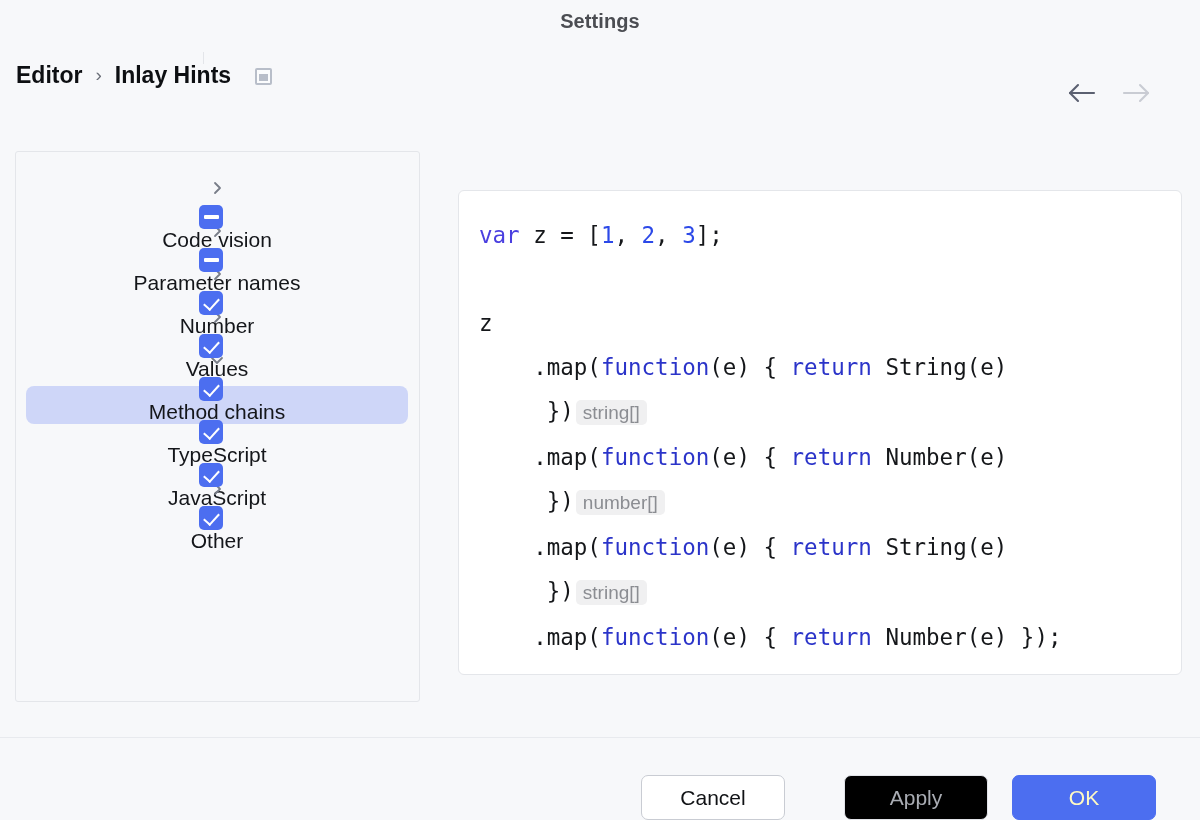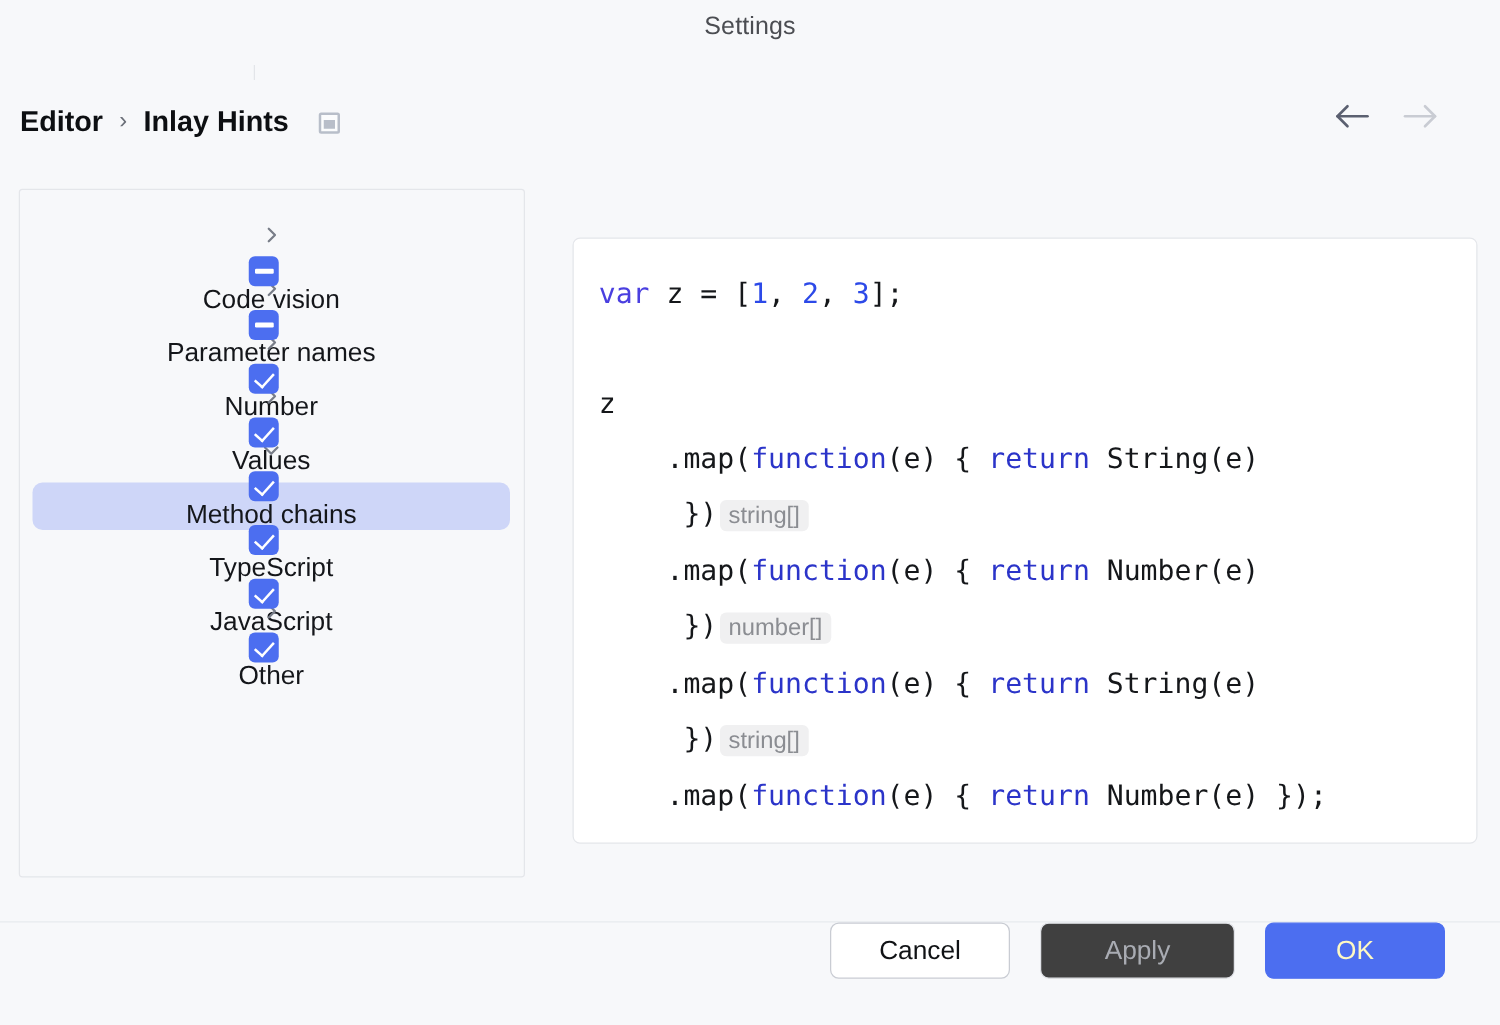--- a/index.html
+++ b/index.html
@@ -10,28 +10,28 @@
     font-family: "Liberation Sans", sans-serif;
     color: #1b1d21;
     overflow: hidden;
     position: relative;
   }
 
   
   .dialog-title {
     position: absolute; top: 10px; left: 0; width: 1200px;
     text-align: center;
-    font-size: 20px; font-weight: normal;
+    font-size: 20px; font-weight: bold;
     color: #4b4d52;
     letter-spacing: .1px;
   }
 
   
   .breadcrumb {
-    position: absolute; top: 80px; left: 16px;
+    position: absolute; top: 58px; left: 16px;
     display: flex; align-items: center; gap: 12px;
     height: 34px;
   }
   .crumb-root {
     font-size: 23px; font-weight: bold; color: #0d0f12;
   }
   .crumb-sep { font-size: 19px; color: #6b6f78; padding: 0 1px; }
   .crumb-leaf { font-size: 23px; font-weight: bold; color: #0d0f12; }
   .crumb-icon {
     width: 17px; height: 17px; margin-left: 12px; margin-top: 3px;
@@ -127,38 +127,38 @@
   .code-blank { height: 44px; }
 
   
   .footer-sep {
     position: absolute; left: 0; top: 737px;
     width: 1200px; height: 1px; background: #e8eaee;
   }
   .footer {
     position: absolute; left: 0; top: 738px;
     width: 1200px; height: 82px;
-    display: flex; align-items: flex-start; justify-content: flex-end;
+    display: flex; align-items: flex-end; justify-content: flex-end;
     gap: 24px; padding-right: 44px;
   }
   .btn {
     font-family: "Liberation Sans", sans-serif;
     font-size: 21px;
     border-radius: 7px;
     height: 45px;
     display: flex; align-items: center; justify-content: center;
     cursor: default;
   }
   .btn-cancel {
     width: 144px; background: #ffffff;
     border: 1px solid #c9ccd3; color: #101215;
   }
   .btn-apply {
-    width: 156px; background: #404040;
-    border: 1px solid #e1e3e8; color: #a9acb3;
+    width: 144px; background: #000000;
+    border: 1px solid #e1e3e8; color: #a9acb3; margin-left: 35px;
   }
   .btn-ok {
     width: 144px; background: #4c6ef0;
     border: 1px solid #4c6ef0; color: #fef9c3;
   }
 </style>
 </head>
 <body>
 
 <div class="dialog-title">Settings</div>

